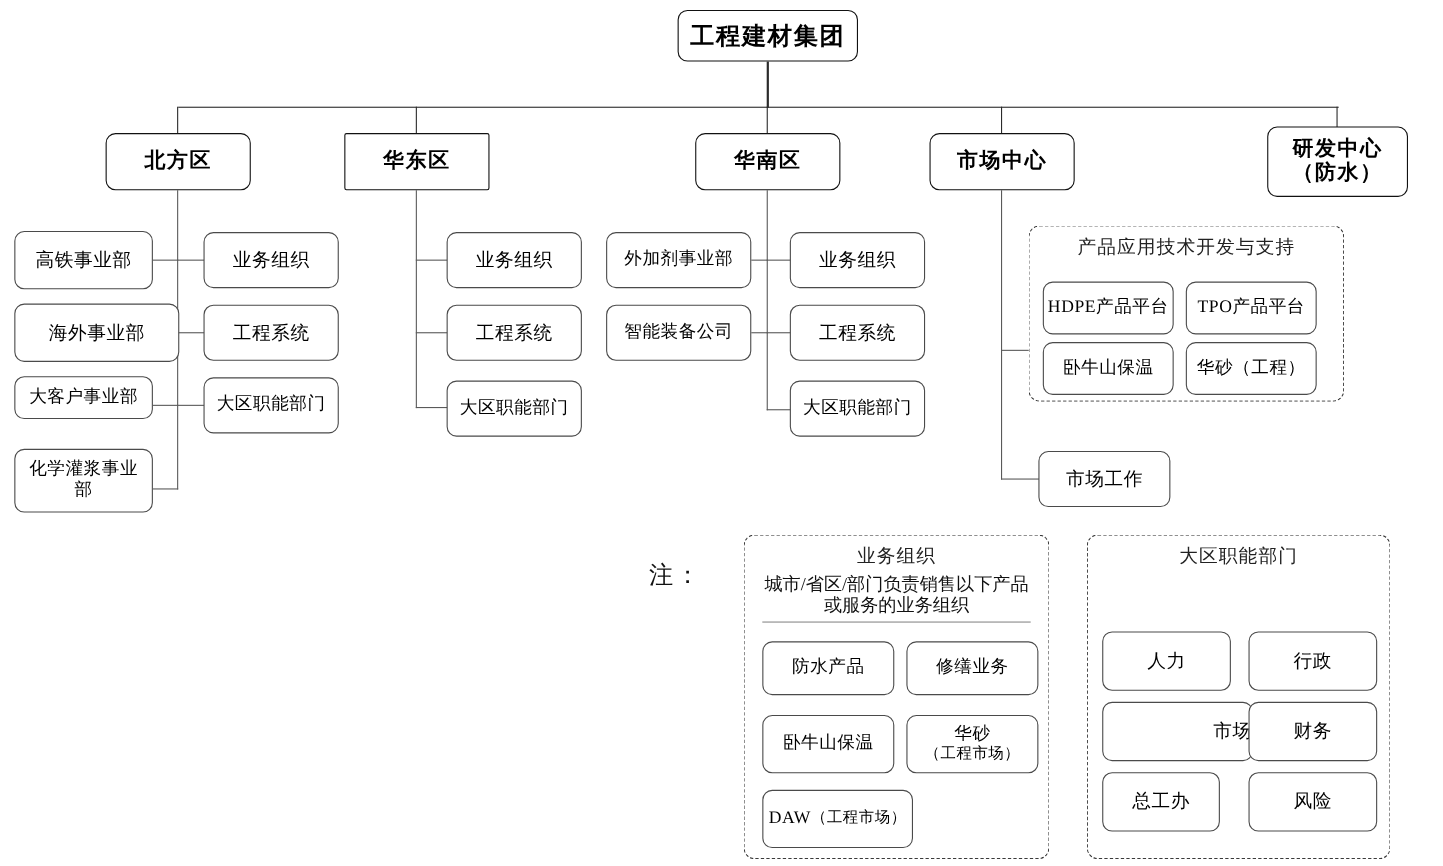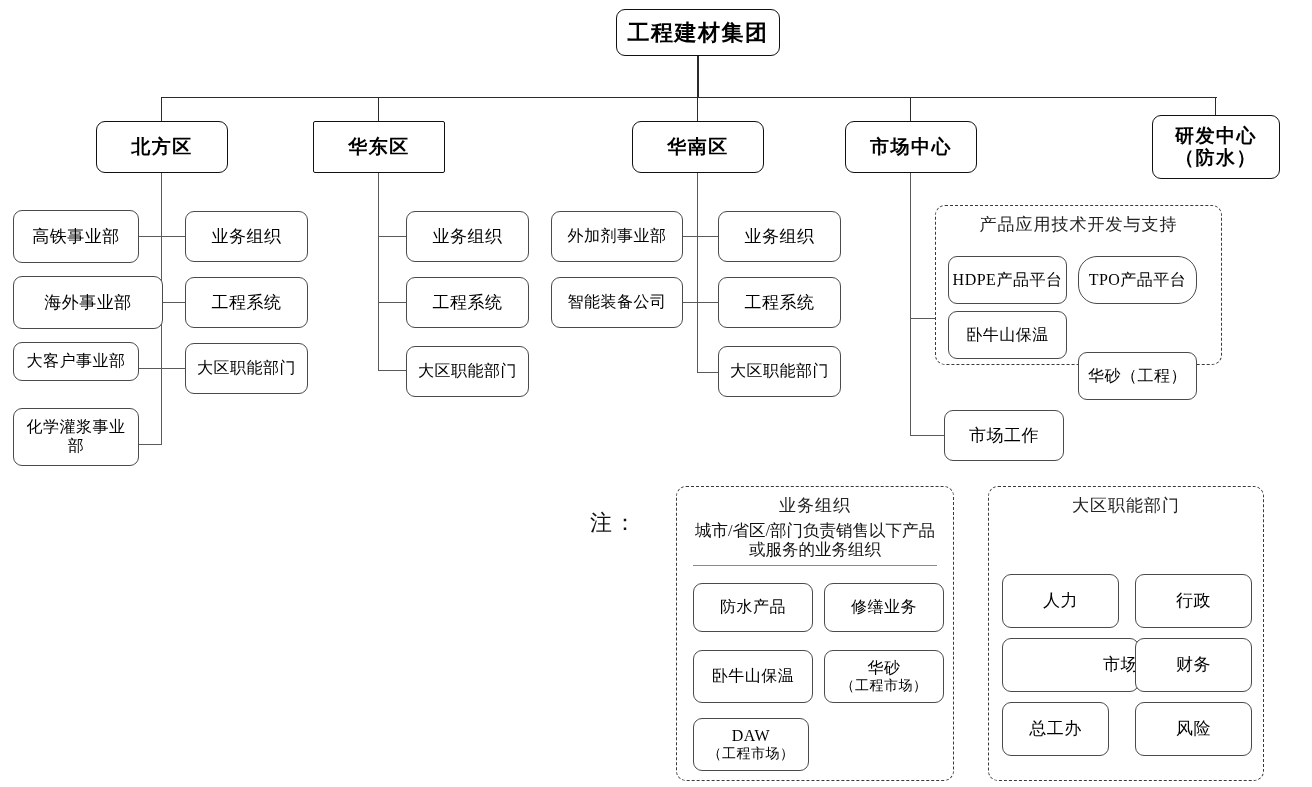--- a/index.html
+++ b/index.html
@@ -171,27 +171,27 @@
   <div class="ln lnh thin" style="left:910px;top:318px;width:26px;"></div>
   <div class="ln lnh thin" style="left:910px;top:435px;width:35px;"></div>
 
   <div class="dashgrp" style="left:935px;top:205px;width:287px;height:160px;">
     <div class="ghead">产品应用技术开发与支持</div>
   </div>
 
   <div class="node small" style="left:948px;top:256px;width:119px;height:48px;">
     <span>HDPE产品平台</span>
   </div>
-  <div class="node small" style="left:1078px;top:256px;width:119px;height:48px;border-radius:19px;">
+  <div class="node small" style="left:1078px;top:256px;width:119px;height:48px;">
     <span>TPO产品平台</span>
   </div>
   <div class="node small" style="left:948px;top:311px;width:119px;height:48px;">
     <span>卧牛山保温</span>
   </div>
-  <div class="node small" style="left:1078px;top:311px;width:119px;height:48px;margin-top:41px;">
+  <div class="node small" style="left:1078px;top:311px;width:119px;height:48px;">
     <span>华砂（工程）</span>
   </div>
 
   <div class="node" style="left:944px;top:410px;width:120px;height:51px;">
     <span>市场工作</span>
   </div>
 
   <div class="note" style="left:590px;top:508px;">注：</div>
 
   <div class="dashgrp" style="left:676px;top:486px;width:278px;height:295px;">
@@ -206,21 +206,21 @@
   <div class="node small" style="left:693px;top:583px;width:120px;height:49px;">
     <span>防水产品</span>
   </div>
   <div class="node small" style="left:693px;top:650px;width:120px;height:53px;">
     <span>卧牛山保温</span>
   </div>
   <div class="node small" style="left:824px;top:650px;width:120px;height:53px;flex-direction:column;">
     <span>华砂</span>
     <span class="l2">（工程市场）</span>
   </div>
-  <div class="node small" style="left:693px;top:718px;width:116px;height:53px;flex-direction:column;">
+  <div class="node small" style="left:693px;top:718px;width:137px;height:53px;flex-direction:row;">
     <span>DAW</span>
     <span class="l2">（工程市场）</span>
   </div>
 
   <div class="dashgrp" style="left:988px;top:486px;width:276px;height:295px;">
     <div class="ghead">大区职能部门</div>
   </div>
 
   <div class="node" style="left:1002px;top:574px;width:117px;height:54px;">
     <span>人力</span>

